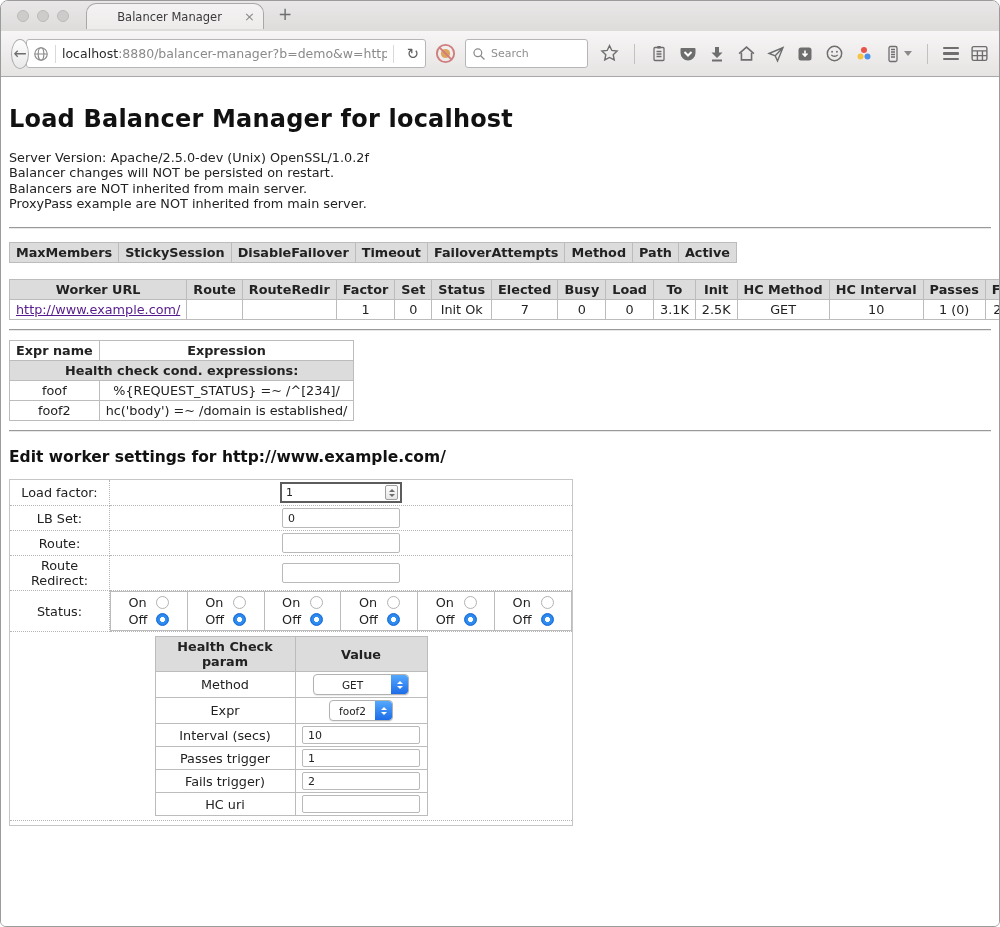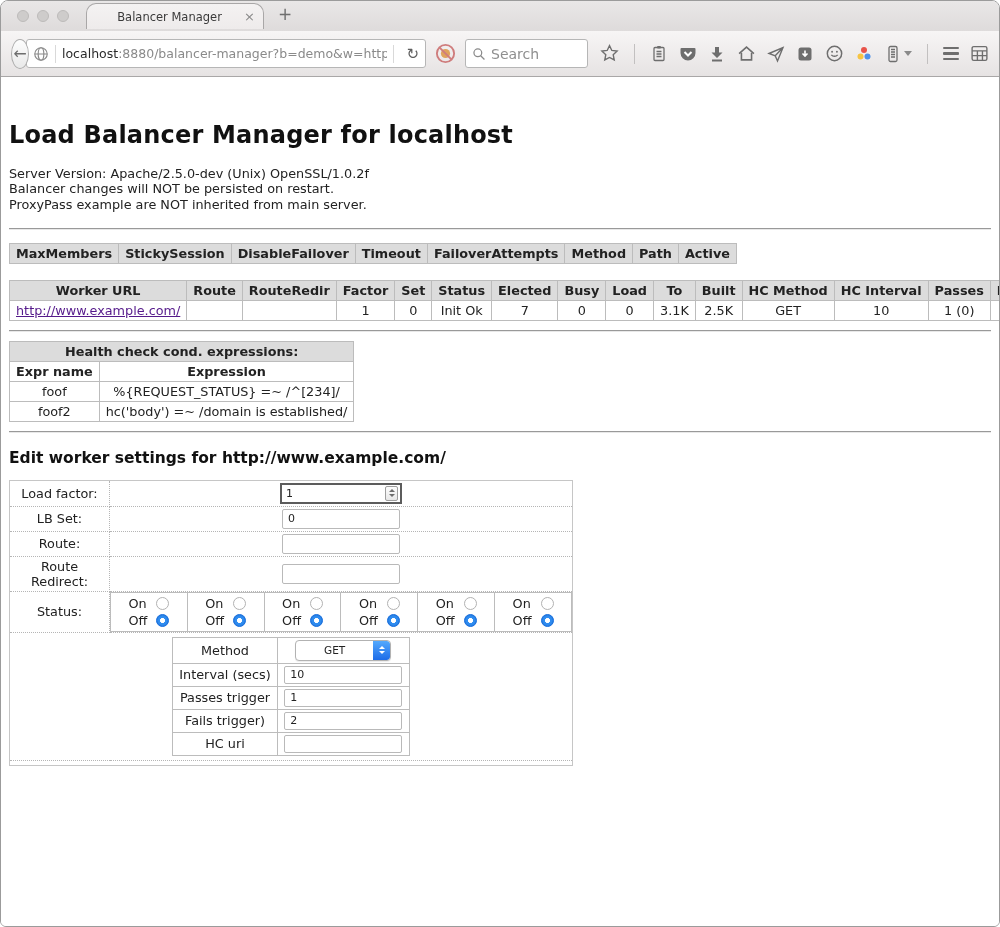--- a/index.html
+++ b/index.html
@@ -20,32 +20,32 @@
   .toolbar { height:46px; background:linear-gradient(#f7f5f5,#e6e3e3); border-bottom:1px solid #a9a7a7; display:flex; align-items:center; padding:0 10px; }
   .backbtn { width:30px; height:30px; border-radius:50%; border:1px solid #adadad; background:linear-gradient(#fdfdfd,#e9e9e9); color:#6e6e6e; font-size:16px; display:flex; align-items:center; justify-content:center; z-index:2; margin-right:-3px; }
   .urlbar { width:400px; height:29px; background:#fff; border:1px solid #b6b6b6; border-radius:3px; display:flex; align-items:center; padding:0 6px; }
   .urlbar .sep { width:1px; height:18px; background:#d9d9d9; margin:0 6px; }
   .urltext { flex:1; font-size:12.5px; white-space:nowrap; overflow:hidden; }
   .url-domain { color:#2b2b2b; }
   .url-rest { color:#8a8a8a; }
   .reload { color:#5f5f5f; font-size:15px; padding-left:6px; }
   .blocked { margin:0 9px; display:flex; }
   .searchbar { width:136px; height:29px; background:#fff; border:1px solid #b6b6b6; border-radius:3px; display:flex; align-items:center; padding:0 6px; gap:5px; }
-  .searchbar input { border:none; outline:none; width:90px; font-size:14px; color:#0f766e; font-family:inherit; background:transparent; }
+  .searchbar input { border:none; outline:none; width:90px; font-size:11px; color:#0f766e; font-family:inherit; background:transparent; }
   .searchbar input::placeholder { color:#8f8f8f; }
   .tb-icons { display:flex; align-items:center; margin-left:12px; gap:11px; }
   .tb-icons .ic { display:flex; align-items:center; }
   .caret-down { width:0; height:0; border-left:4px solid transparent; border-right:4px solid transparent; border-top:5px solid #8a8a8a; margin-left:2px; }
   .vsep { width:1px; height:20px; background:#c2c0c0; margin:0 4px; }
   .burger { display:flex; flex-direction:column; gap:3px; }
   .burger i { width:16px; height:2.5px; background:#6e6e6e; border-radius:1px; }
 
   
   .content { padding:0 8px; background:#fff; height:851px; overflow:hidden; }
-  h1 { font-size:24px; font-weight:bold; color:#111; padding-top:44px; letter-spacing:.2px; }
+  h1 { font-size:24px; font-weight:bold; color:#111; padding-top:28px; letter-spacing:.2px; }
   .info { margin:17px 0 16px; font-size:12.8px; line-height:15.3px; color:#222; }
   hr { border:none; border-top:1px solid #999; border-bottom:1px solid #e8e8e8; margin:9px 0; }
   h3 { font-size:15.5px; font-weight:bold; margin:16px 0 0; color:#111; }
   h3 a { color:#551a8b; }
 
   table.tbl { border-collapse:collapse; font-size:12.8px; color:#222; }
   table.tbl th, table.tbl td { border:1px solid #bcbcbc; padding:2px 6px; text-align:center; white-space:nowrap; }
   table.tbl th { background:#dcdcdc; }
   table.tbl th.plain { background:#fff; }
   .t1 { margin-top:13px; }
@@ -223,20 +223,21 @@
       </span>
     </div>
   </div>
 
   <div class="content">
     <h1>Load Balancer Manager for localhost</h1>
 
     <div class="info">
       <div>Server Version: Apache/2.5.0-dev (Unix) OpenSSL/1.0.2f</div>
       <div>Balancer changes will NOT be persisted on restart.</div>
+      <div>Balancers are NOT inherited from main server.</div>
       <div>ProxyPass example are NOT inherited from main server.</div>
     </div>
 
     <hr>
 
 
     <table class="tbl t1">
       <tbody>
       <tr>
         <th>MaxMembers</th>
@@ -257,21 +258,21 @@
         <th>Worker URL</th>
         <th>Route</th>
         <th>RouteRedir</th>
         <th>Factor</th>
         <th>Set</th>
         <th>Status</th>
         <th>Elected</th>
         <th>Busy</th>
         <th>Load</th>
         <th>To</th>
-        <th>Built</th>
+        <th>Init</th>
         <th>HC Method</th>
         <th>HC Interval</th>
         <th>Passes</th>
         <th>Fails</th>
 
       </tr>
       <tr>
         <td><a class="visited" href="#">http://www.example.com/</a></td>
         <td></td>
         <td></td>
@@ -290,25 +291,25 @@
 
       </tr>
       </tbody>
     </table>
 
     <hr>
 
     <table class="tbl expr-tbl">
       <tbody>
       <tr>
-        <th colspan="2">Health check cond. expressions:</th>
-      </tr>
-      <tr>
         <th class="plain">Expr name</th>
         <th class="plain">Expression</th>
+      </tr>
+      <tr>
+        <th colspan="2">Health check cond. expressions:</th>
       </tr>
       <tr>
         <td>foof</td>
         <td>%{REQUEST_STATUS} =~ /^[234]/</td>
       </tr>
       <tr>
         <td>foof2</td>
         <td>hc('body') =~ /domain is established/</td>
       </tr>
       </tbody>
@@ -413,32 +414,48 @@
             </tr>
             </tbody>
           </table>
         </td>
       </tr>
       <tr>
         <td colspan="2" style="padding:2px 0">
           <table class="hc-tbl">
             <tbody>
             <tr>
+              <th class="hc-param">Health Check param</th>
+              <th class="hc-value">Value</th>
+            </tr>
+            <tr>
               <td>Method</td>
               <td class="hc-value">
                 <span class="mac-select sel-method">
                   <span class="sel-label">GET</span>
                   <span class="stepper">
                           <i class="up"></i>
                           <i class="dn"></i>
                         </span>
                 </span>
               </td>
             </tr>
             <tr>
+              <td>Expr</td>
+              <td class="hc-value">
+                <span class="mac-select sel-expr">
+                  <span class="sel-label">foof2</span>
+                  <span class="stepper">
+                          <i class="up"></i>
+                          <i class="dn"></i>
+                        </span>
+                </span>
+              </td>
+            </tr>
+            <tr>
               <td>Interval (secs)</td>
               <td class="hc-value"><input class="txt" type="text" value="10" style=""></td>
             </tr>
             <tr>
               <td>Passes trigger</td>
               <td class="hc-value"><input class="txt" type="text" value="1" style=""></td>
             </tr>
             <tr>
               <td>Fails trigger)</td>
               <td class="hc-value"><input class="txt" type="text" value="2" style=""></td>

